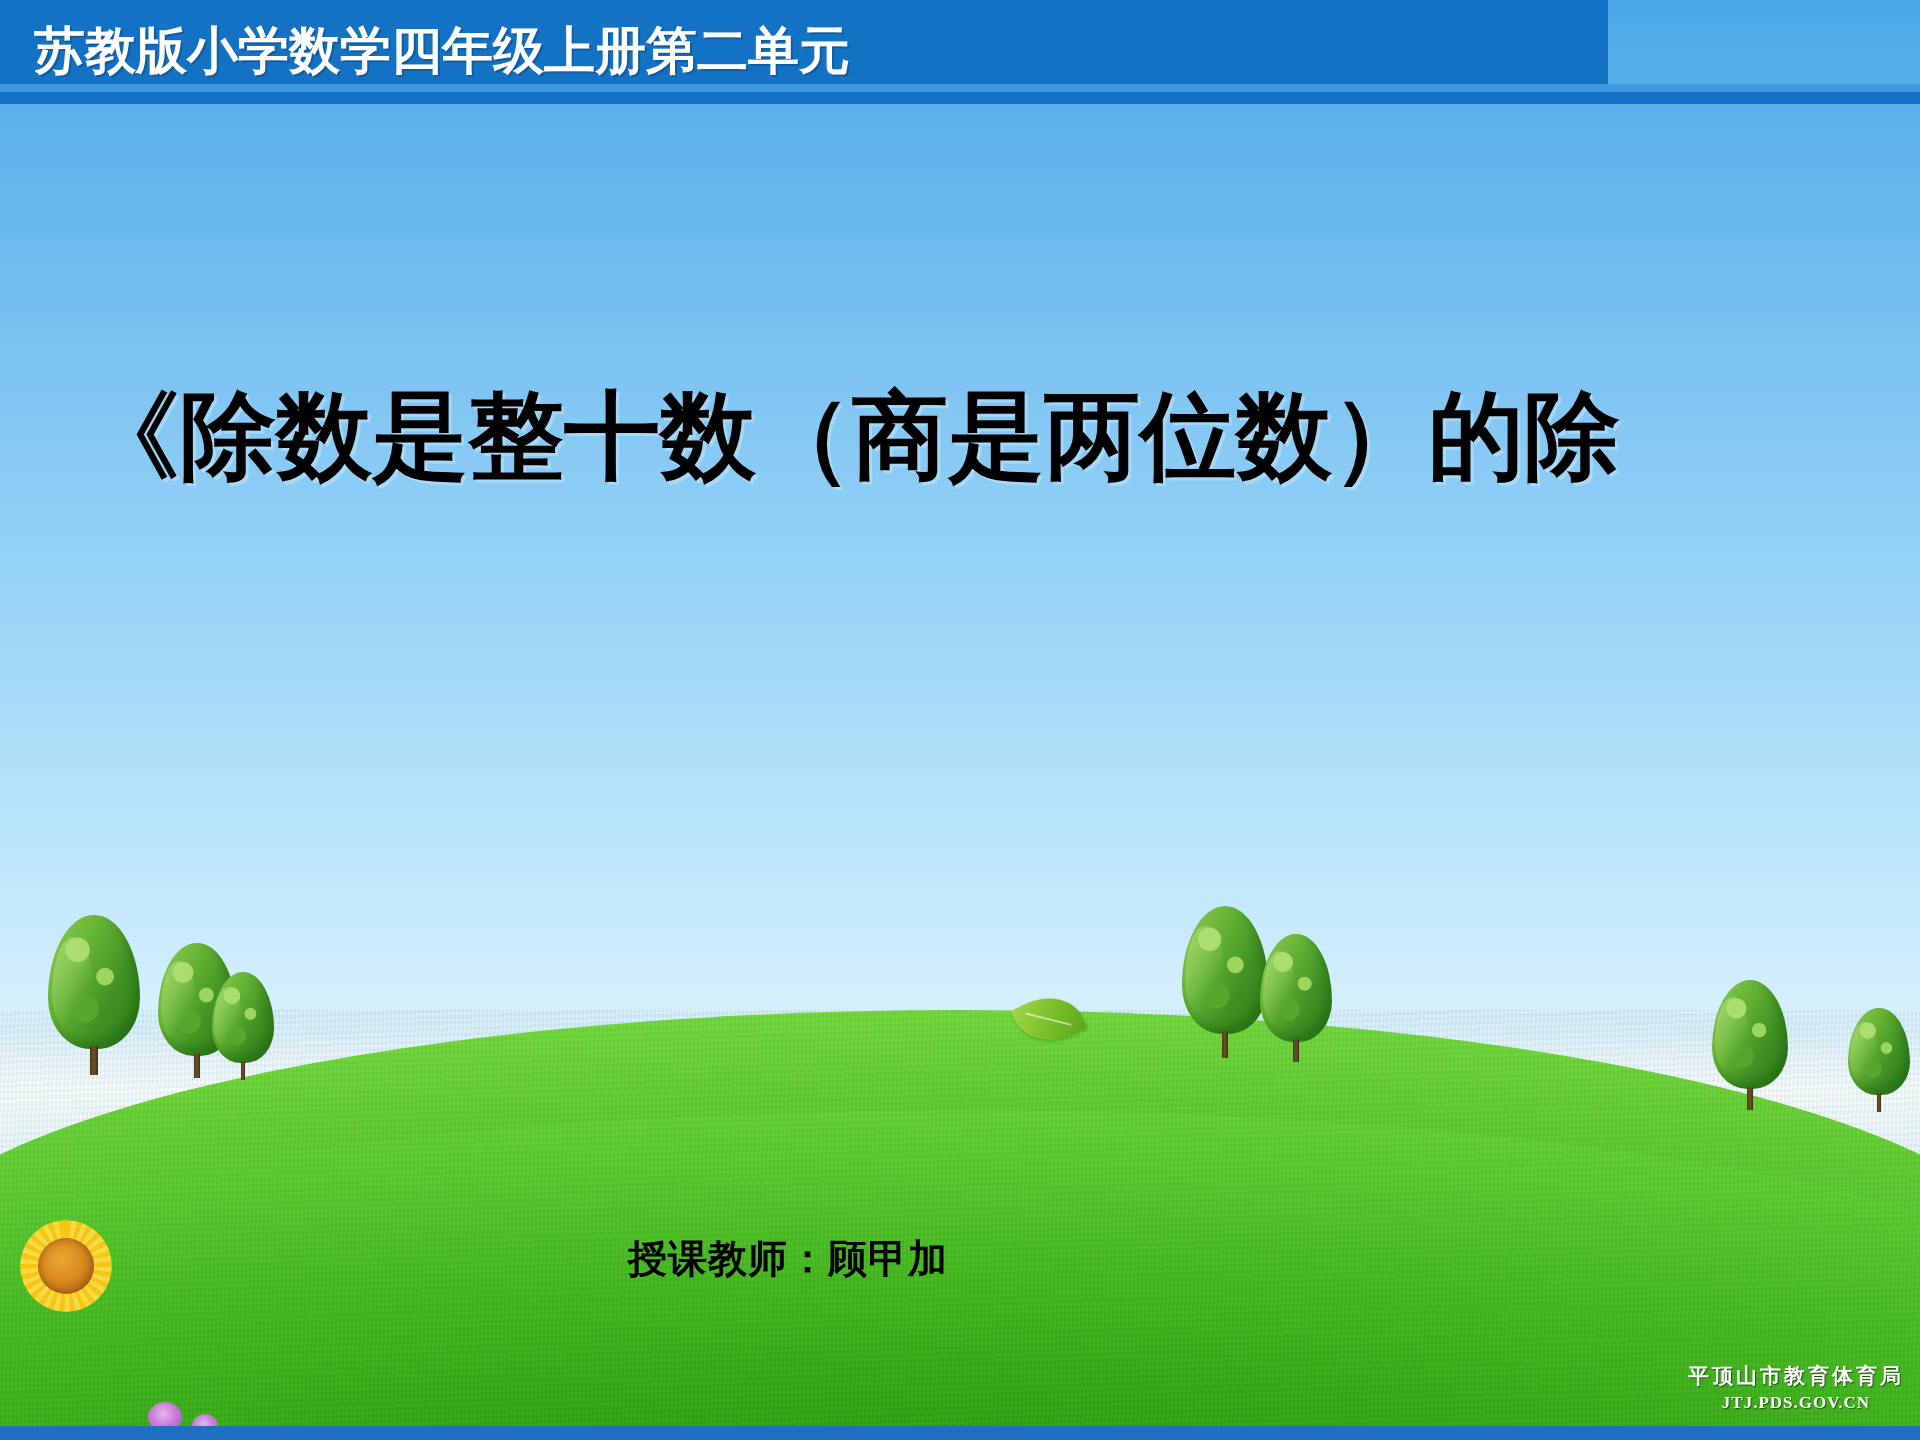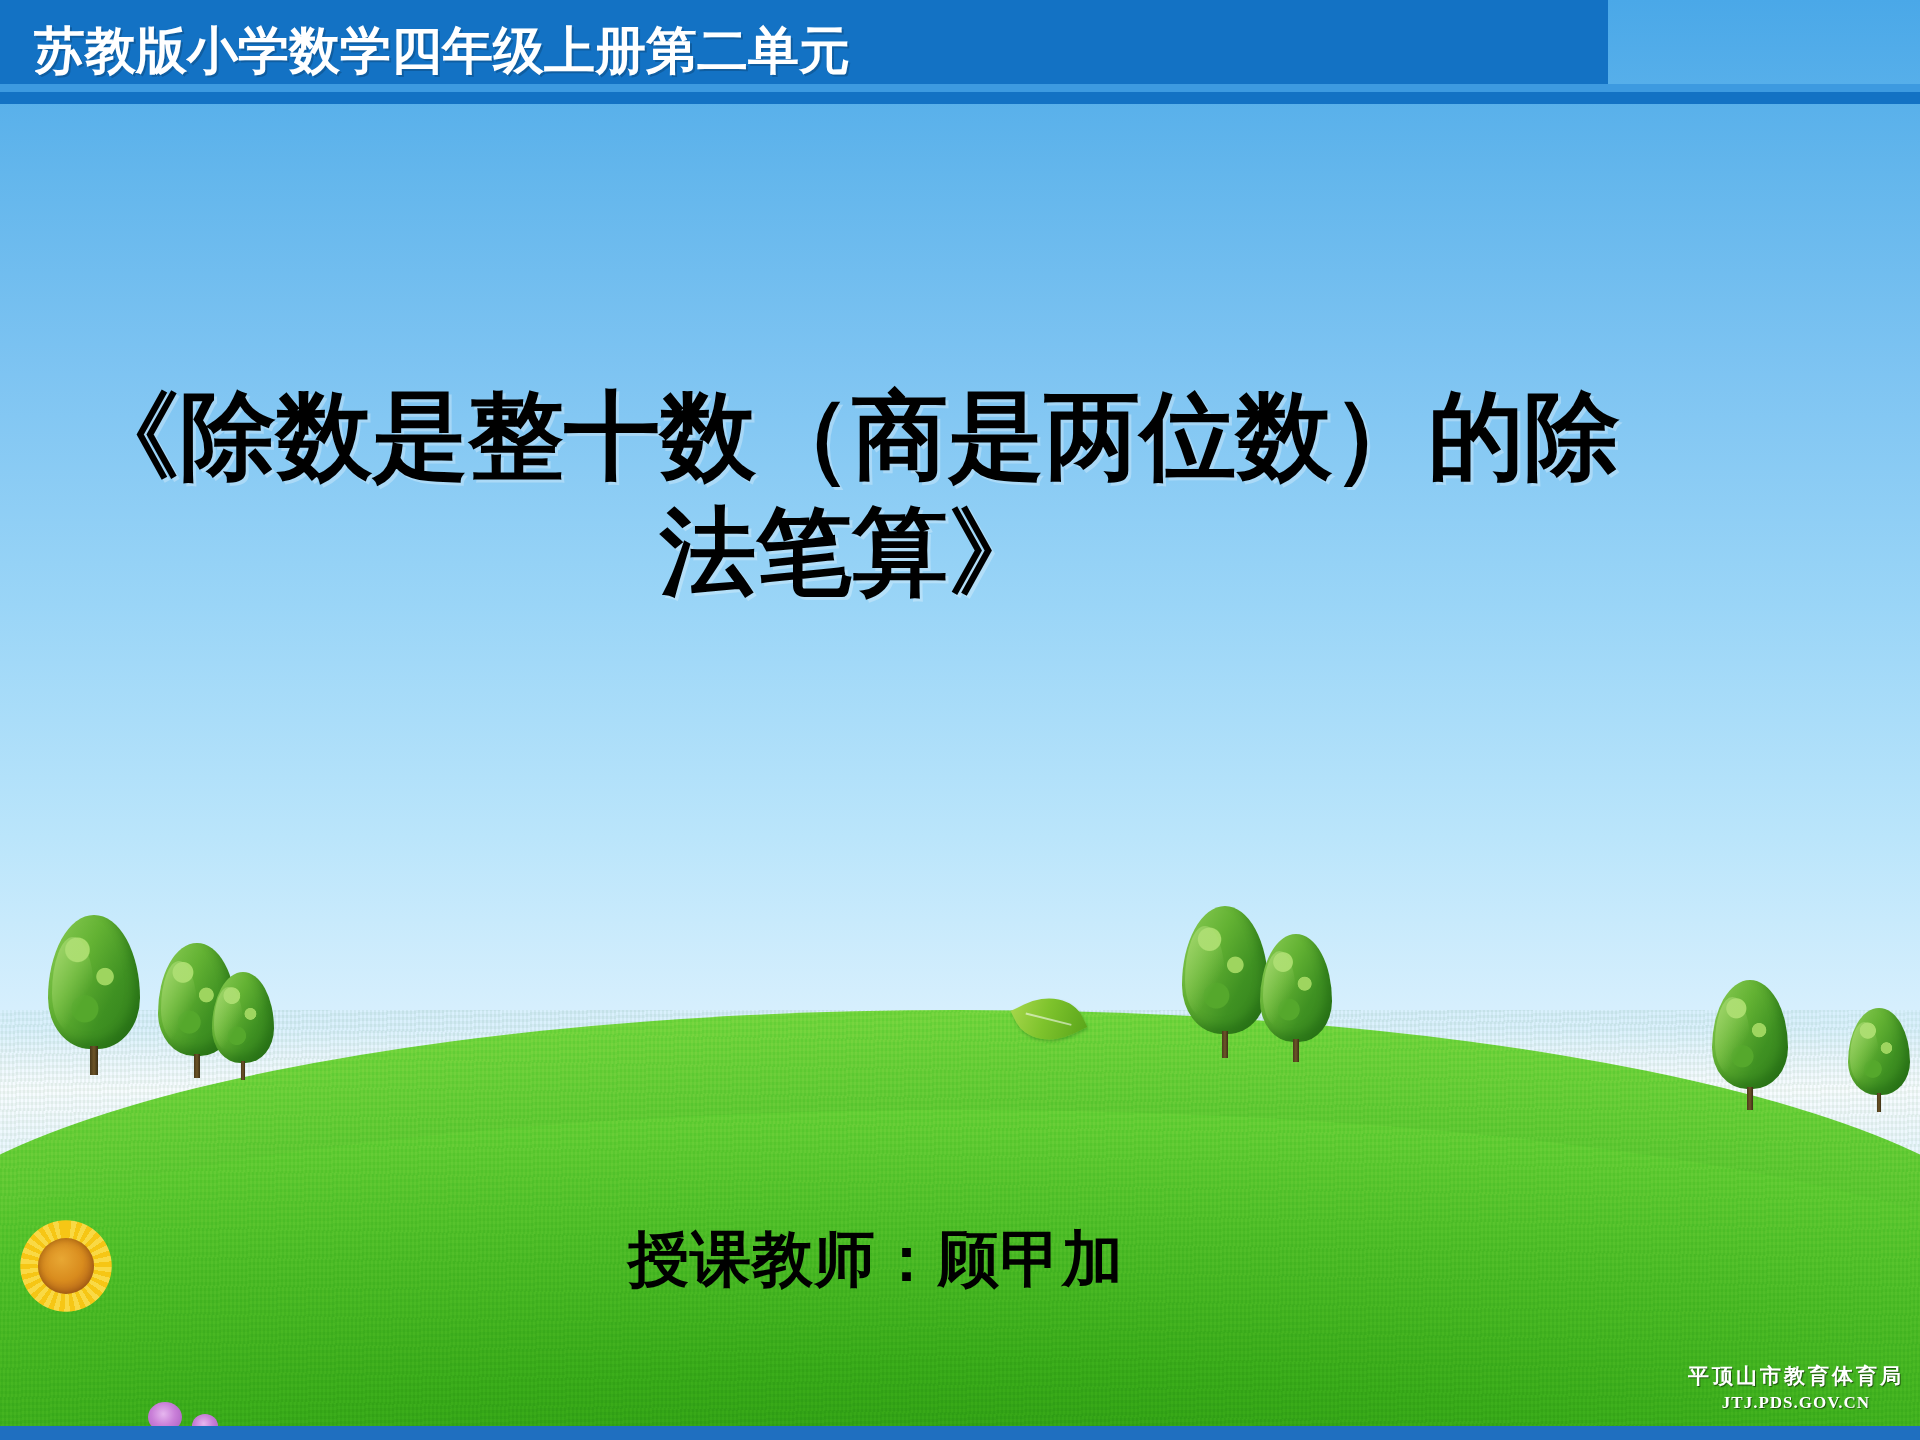--- a/index.html
+++ b/index.html
@@ -154,21 +154,21 @@
     line-height:116px;letter-spacing:0px;
     text-shadow:3px 3px 0 rgba(255,255,255,.28);
   }
 
   
   .info-block{
     position:absolute;left:628px;top:1228px;z-index:22;
   }
   .info-line{
     font-family:"DejaVu Sans","Liberation Sans",sans-serif;
-    font-size:61px;font-weight:bold;color:#000000;
+    font-size:39px;font-weight:bold;color:#000000;
     line-height:62px;white-space:pre;letter-spacing:1px;
   }
 
   
   .watermark{
     position:absolute;right:16px;bottom:24px;z-index:25;text-align:center;
   }
   .wm-cn{
     font-family:"DejaVu Sans","Liberation Sans",sans-serif;
     font-size:21px;font-weight:bold;color:#ffffff;
@@ -241,21 +241,20 @@
   <div class="leaf" style="left:1018px;top:995px;width:62px;height:48px;"></div>
 
   <div class="header-band">
     <div class="header-title">苏教版小学数学四年级上册第二单元</div>
     <div class="header-stripe-lite"></div>
     <div class="header-stripe-dark"></div>
   </div>
 
   <div class="title-block">
     <div class="title-line">《除数是整十数（商是两位数）的除</div>
-    <div class="title-line">法笔算》</div>
   </div>
 
   <div class="info-block">
     <div class="info-line">授课教师：顾甲加</div>
   </div>
 
   <div class="watermark">
     <div class="wm-cn">平顶山市教育体育局</div>
     <div class="wm-en">JTJ.PDS.GOV.CN</div>
   </div>

